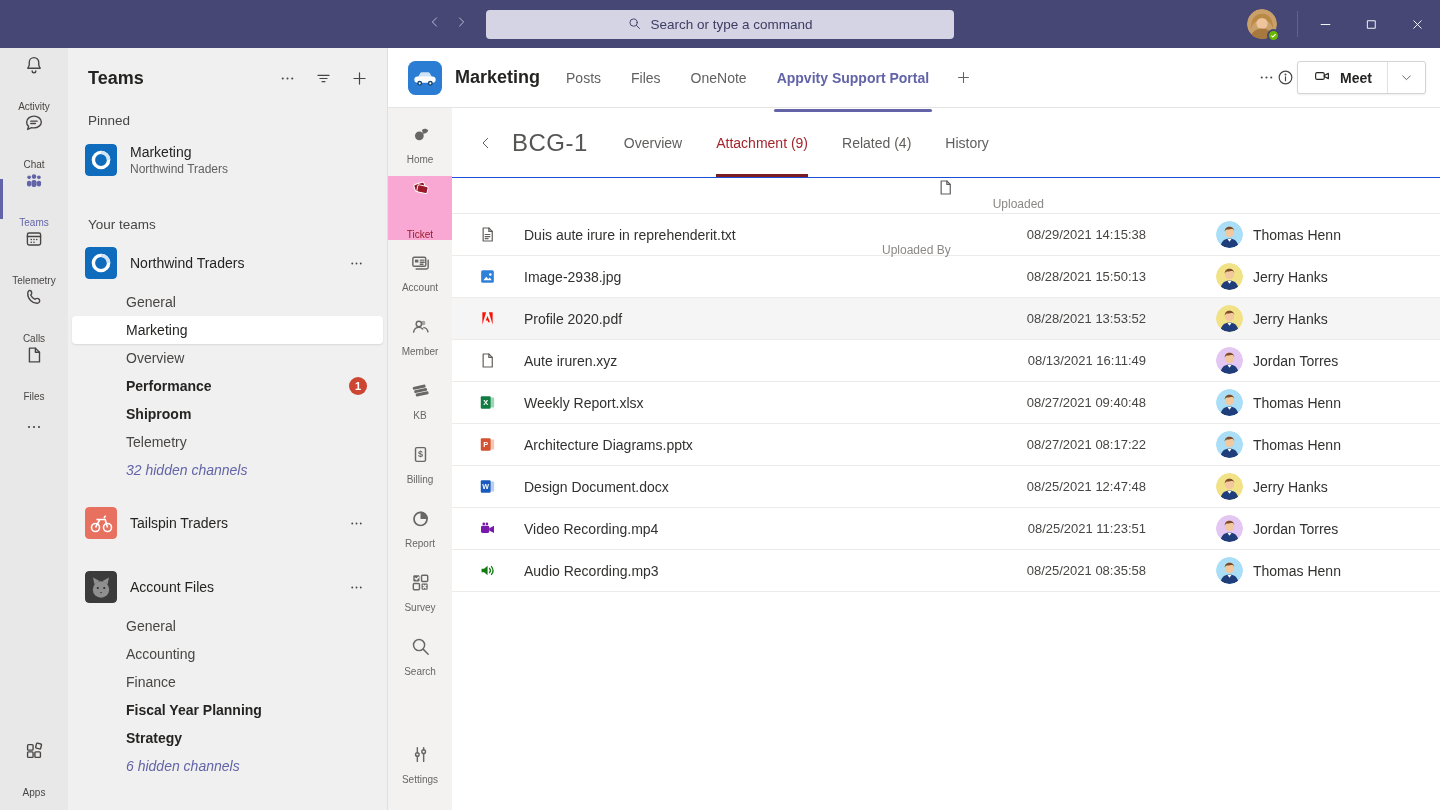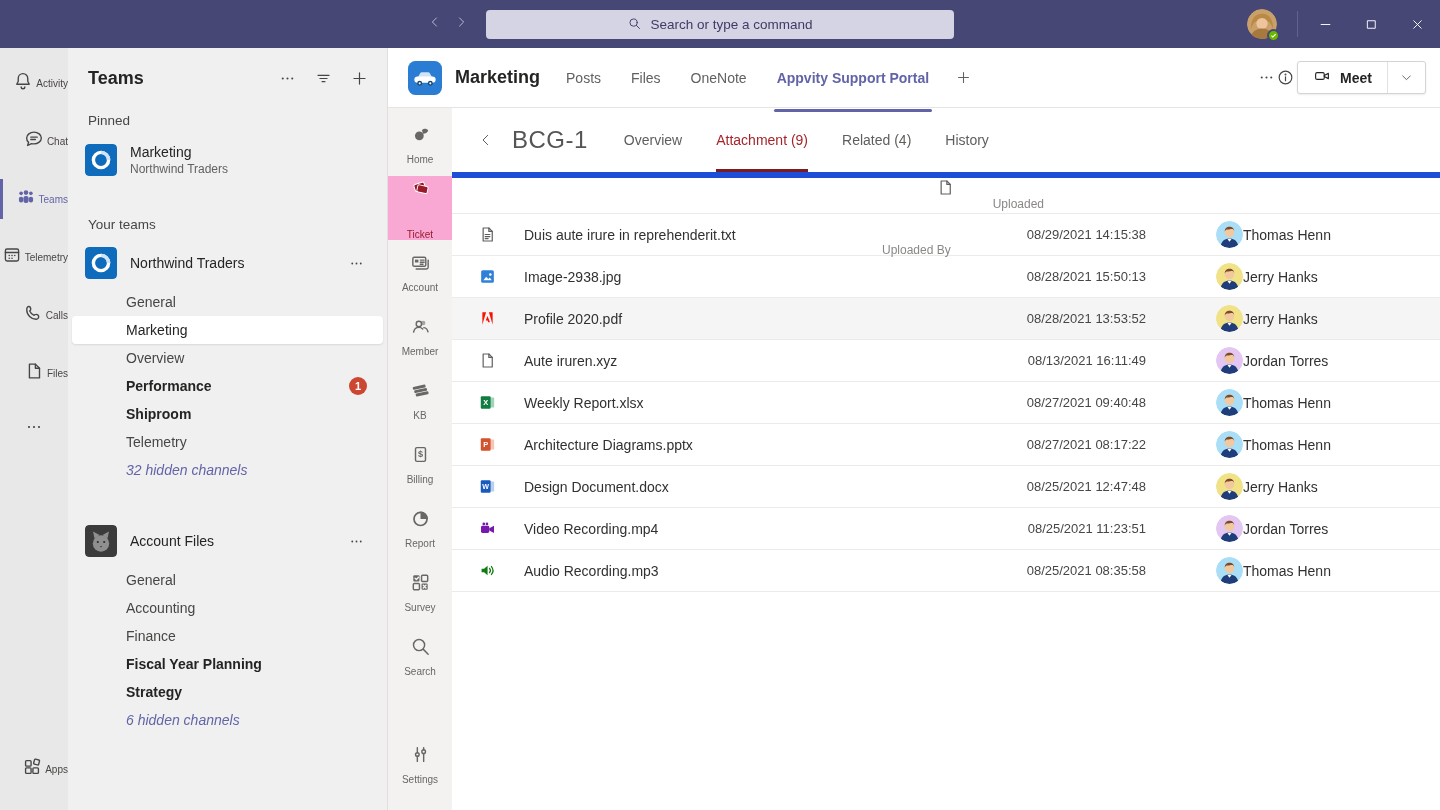--- a/index.html
+++ b/index.html
@@ -19,21 +19,21 @@
   .presence svg { width:7px; height:7px; }
   .tb-sep { width:1px; height:26px; background:#62628c; margin:0 4px; }
   .win-btn { width:46px; height:48px; display:flex; align-items:center; justify-content:center; color:#fff; cursor:pointer; }
   .win-btn svg { width:15px; height:15px; }
 
   
   .shell { display:flex; height:762px; }
 
   
   .rail { width:68px; background:#e9e8e8; display:flex; flex-direction:column; align-items:center; padding-top:6px; flex:none; }
-  .rail-item { width:68px; height:58px; display:flex; flex-direction:row; align-items:center; justify-content:flex-end; gap:2px; color:#484644; position:relative; cursor:pointer; }
+  .rail-item { width:68px; height:58px; display:flex; flex-direction:column; align-items:center; justify-content:space-between; gap:2px; color:#484644; position:relative; cursor:pointer; }
   .rail-item svg { width:22px; height:22px; }
   .rail-label { font-size:10px; color:#484644; }
   .rail-item.active { color:#6264a7; }
   .rail-item.active .rail-label { color:#6264a7; }
   .rail-item.active::before { content:""; position:absolute; left:0; top:9px; bottom:9px; width:3px; background:#6264a7; }
   .rail-more { width:68px; height:34px; margin-top:8px; display:flex; align-items:center; justify-content:center; color:#484644; cursor:pointer; }
   .rail-more svg { width:20px; height:20px; }
   .rail-spacer { flex:1; }
   .rail-apps { margin-bottom:12px; }
 
@@ -88,40 +88,40 @@
   .portal-item { width:64px; height:64px; display:flex; flex-direction:column; align-items:center; justify-content:center; gap:4px; color:#696764; cursor:pointer; }
   .portal-item svg { width:23px; height:23px; }
   .plabel { font-size:10px; color:#696764; }
   .portal-item.active { background:#f9a8d4; color:#991b2b;justify-content:space-between; }
   .portal-item.active .plabel { color:#991b2b; }
   .portal-spacer { flex:1; }
   .portal-bottom { margin-bottom:14px; }
 
   
   .ticket { flex:1; display:flex; flex-direction:column; min-width:0; }
-  .ticket-header { height:70px; display:flex; align-items:stretch; padding-left:26px; border-bottom:6px solid #1d4ed8; flex:none; }
+  .ticket-header { height:70px; display:flex; align-items:stretch; padding-left:26px; border-bottom:1px solid #1d4ed8; flex:none; }
   .back { color:#605e5c; margin-right:18px; display:flex; align-items:center; cursor:pointer; }
   .back svg { width:16px; height:16px; }
   .ticket-id { font-size:24px; color:#565554; display:flex; align-items:center; margin-right:36px; letter-spacing:.5px; }
   .ticket-tabs { display:flex; gap:34px; }
   .ttab { font-size:14px; color:#605e5c; display:flex; align-items:center; position:relative; cursor:pointer; }
   .ttab.active { color:#a4262c; }
   .ttab.active::after { content:""; position:absolute; bottom:0; left:0; right:0; height:3px; background:#7a1d22; }
 
   
   .table { flex:1; overflow:hidden; }
   .trow { display:flex; align-items:center; height:42px; border-bottom:1px solid #edebe9; padding-left:26px; cursor:pointer; }
   .trow.thead { height:36px; cursor:default;flex-direction:column; }
   .trow.thead .tname, .trow.thead .tuploaded, .trow.thead .tby { color:#8a8886; font-size:12px; }
   .trow.highlight { background:#f5f5f5; }
   .ticon { width:46px; display:flex; align-items:center; flex:none; }
   .ticon svg { width:19px; height:19px; }
   .tname { flex:1; font-size:14px; color:#323130; white-space:nowrap; overflow:hidden; }
   .tuploaded { width:170px; text-align:right; font-size:13px; color:#484644; flex:none; }
-  .tby { width:224px; margin-left:70px; display:flex; align-items:center; font-size:14px; color:#323130; flex:none; }
+  .tby { width:224px; margin-left:70px; display:flex; align-items:center; gap:10px; font-size:14px; color:#323130; flex:none; }
   .tby svg.row-av { width:27px; height:27px; border-radius:50%; flex:none; }
   .trow.thead .tby { gap:0;margin-top:32px; }
 </style>
 </head>
 <body>
 
 <div class="screen">
 
   <header class="topbar">
     <div class="nav-chevrons">
@@ -343,20 +343,45 @@
               <div class="channel">
     <span>Telemetry</span>
   </div>
               <div class="channel link">
     <span>32 hidden channels</span>
   </div>
             </div>
   <div class="team-gap"></div>
           </div>
           <div class="team-block">
+    <div class="team-item">
+      <span class="team-logo">
+                <svg viewBox="0 0 32 32">
+                  <rect width="32" height="32" rx="4" fill="#e8705f"></rect>
+                  <g fill="none" stroke="#fff" stroke-width="1.6">
+                    <circle cx="10.5" cy="20.5" r="4"></circle>
+                    <circle cx="22.5" cy="20.5" r="4"></circle>
+                    <path d="M10.5 20.5l4.3-8h5.4l2.3 8M14.8 12.5h-3.4M19 11l1.6-2.4"></path>
+                  </g>
+                </svg>
+              </span>
+      <span class="team-texts">
+        <span class="team-name">Tailspin Traders</span>
+        
+      </span>
+      <span class="team-more" style="display: flex;">
+                <svg viewBox="0 0 24 24" fill="none" stroke="currentColor" stroke-width="1.5" stroke-linecap="round" stroke-linejoin="round">
+                  <g fill="currentColor" stroke="none">
+                    <circle cx="6" cy="12" r="1.3"></circle>
+                    <circle cx="12" cy="12" r="1.3"></circle>
+                    <circle cx="18" cy="12" r="1.3"></circle>
+                  </g>
+                </svg>
+              </span>
+    </div>
     <div class="channel-list"></div>
   <div class="team-gap"></div>
           </div>
           <div class="team-block">
     <div class="team-item">
       <span class="team-logo">
                 <svg viewBox="0 0 32 32">
                   <rect width="32" height="32" rx="4" fill="#3b3b3b"></rect>
                   <path d="M9.5 13.5L8 6.5l6.5 3.5zM22.5 13.5l1.5-7-6.5 3.5z" fill="#8f8f8f"></path>
                   <circle cx="16" cy="18.5" r="8.2" fill="#8f8f8f"></circle>

